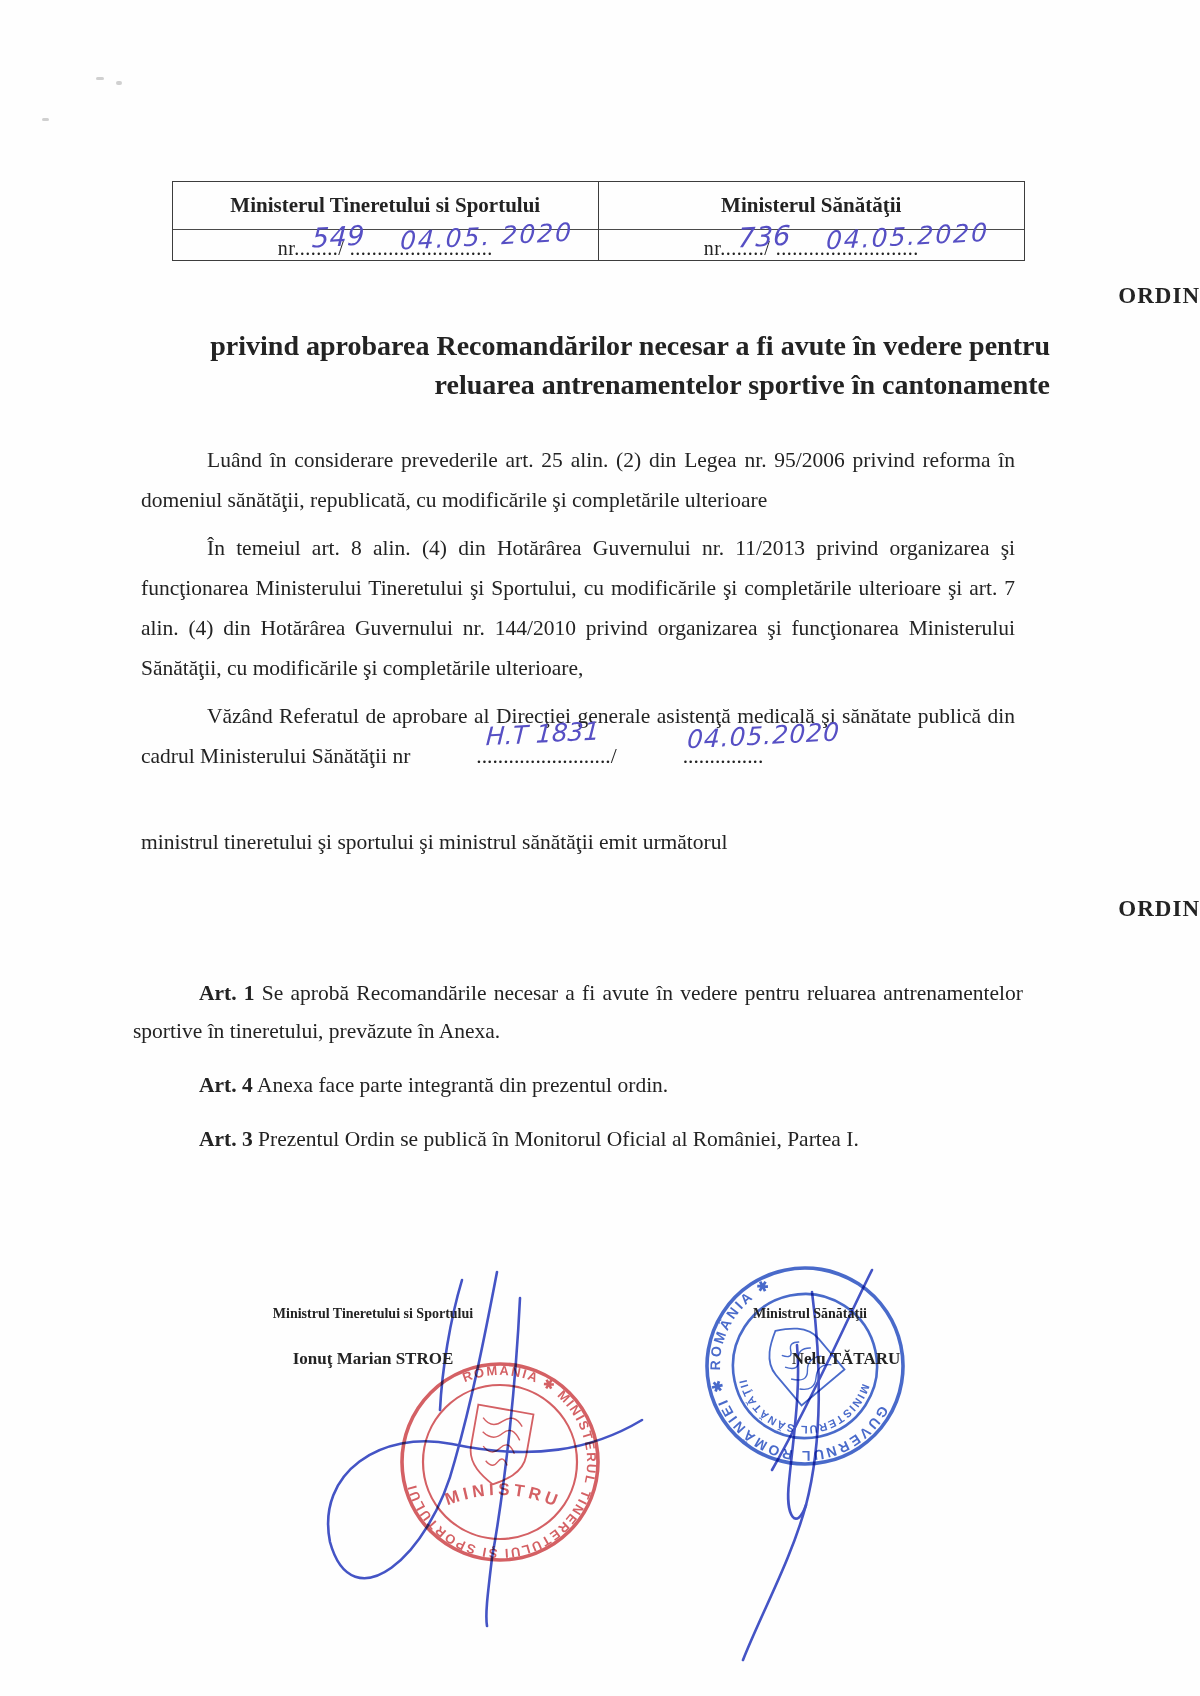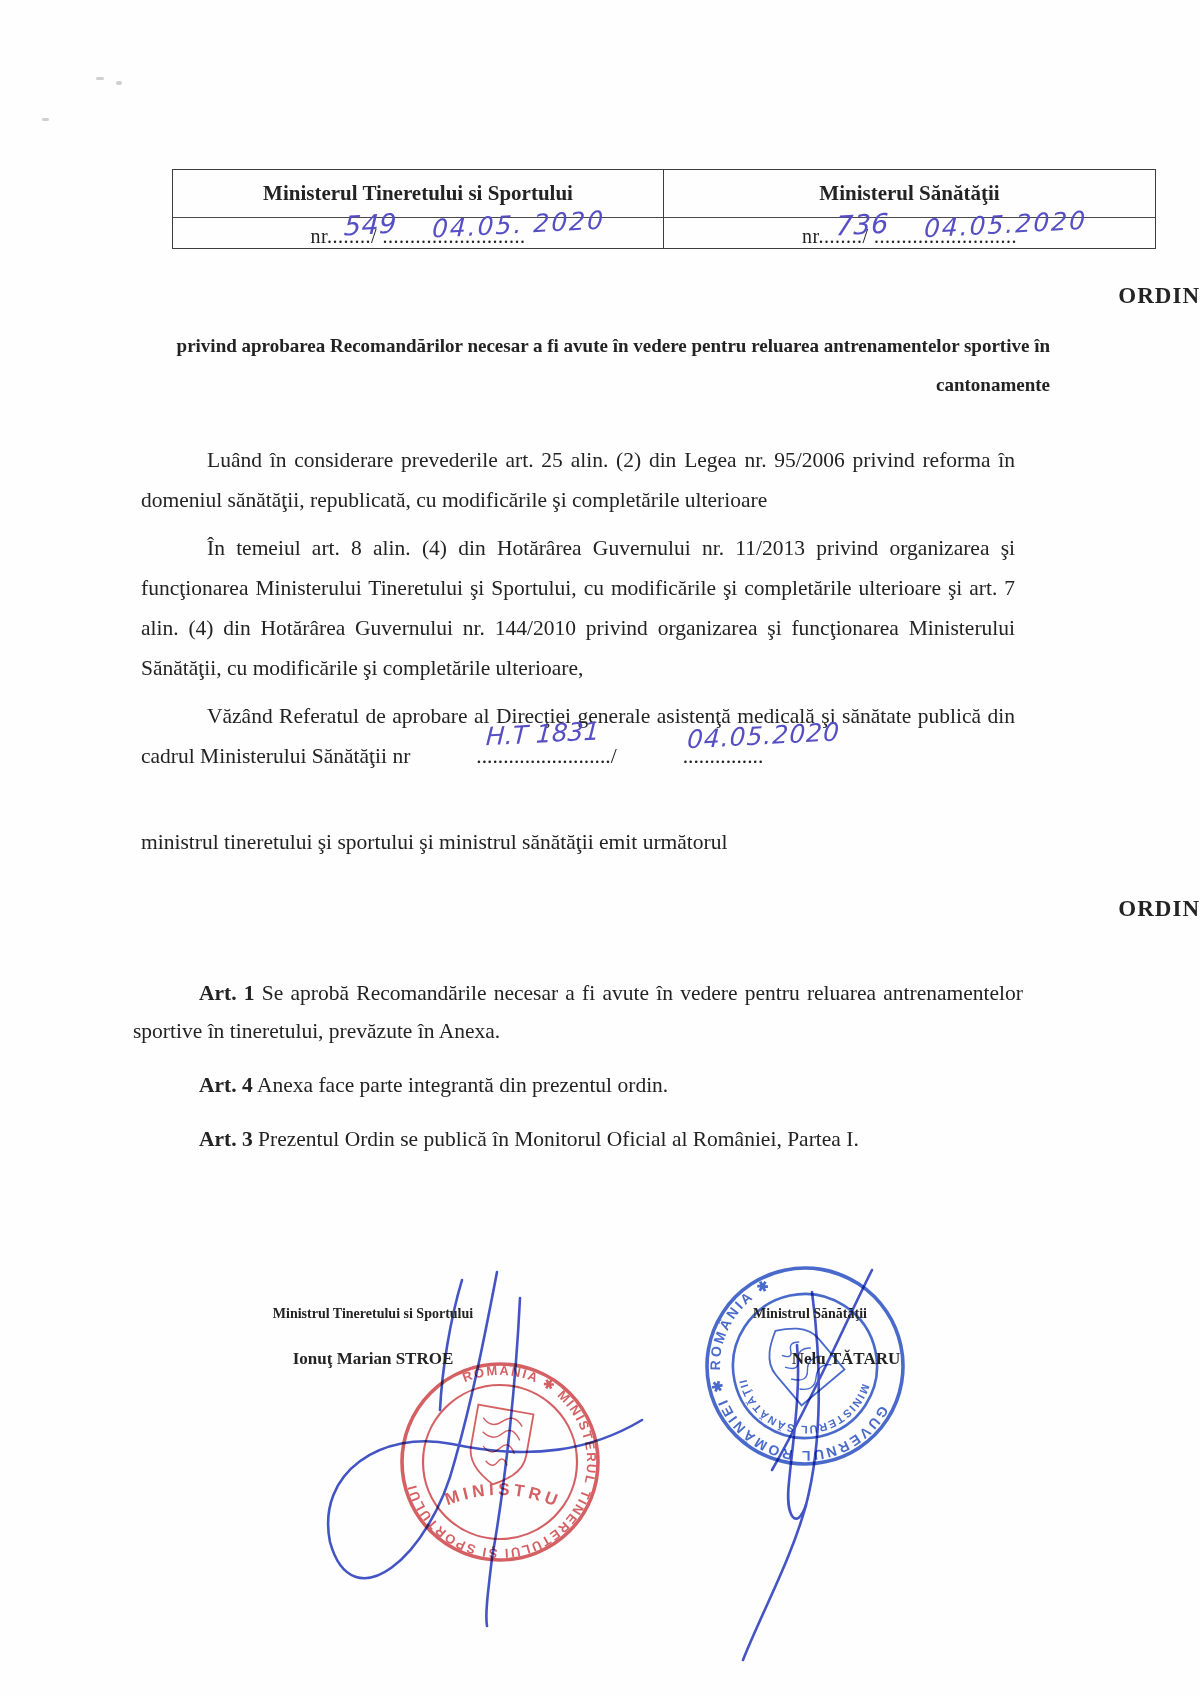--- a/index.html
+++ b/index.html
@@ -1,37 +1,37 @@
 <!DOCTYPE html>
 <html style="--text: #232323; --ink-hand: #564fc4; --stamp-red: #cf4a4e; --stamp-blue: #2f55c4; --pen-blue: #4454c6;"><head>
 <meta charset="utf-8">
 <style>
   html,body{margin:0;padding:0;background:#e8e8e8;}
   #page{position:relative;width:1200px;height:1696px;background:#fefefe;margin:0 auto;
         font-family:"Liberation Serif",serif;color:var(--text,#232323);overflow:hidden;}
   .speck{position:absolute;background:#9a9a9a;opacity:.45;border-radius:2px;}
 
   
-  #tbl{position:absolute;left:172px;top:169px;width:984px;height:80px;
+  #tbl{position:absolute;left:172px;top:181px;width:853px;height:80px;
        border:1.6px solid #3d3d3d;display:flex;box-sizing:border-box;}
   .cell{flex:1 1 50%;display:flex;flex-direction:column;box-sizing:border-box;}
   .cell.left{border-right:1.6px solid #3d3d3d;}
   .cell-head{height:47px;display:flex;align-items:center;justify-content:center;
              border-bottom:1.4px solid #4a4a4a;font-weight:bold;font-size:21px;}
   .cell-nr{flex:1;display:flex;align-items:flex-end;justify-content:center;font-size:20px;letter-spacing:.5px;}
   .nrline{position:relative;white-space:nowrap;}
   .hand{font-family:"DejaVu Sans",sans-serif;font-style:italic;color:var(--ink-hand,#564fc4);
         position:absolute;transform:rotate(-3deg) skewX(-6deg);white-space:nowrap;font-weight:500;}
   .hand-nr{left:34px;top:-16px;font-size:27px;}
   .hand-date{left:122px;top:-15px;font-size:25px;letter-spacing:2px;}
 
   
   .center{position:absolute;left:0;width:100%;text-align:right;font-family:Liberation Serif, serif;}
   #ordin1{top:283px;font-size:23px;font-weight:bold;letter-spacing:1px;}
-  #subtitle{top:326px;font-size:19px;font-weight:bold;line-height:39px;}
+  #subtitle{top:326px;font-size:28px;font-weight:bold;line-height:39px;}
   #subtitle>div{max-width:900px;margin:0 auto;}
 
   
   #bodytext{position:absolute;left:133px;top:432px;width:890px;font-size:21.5px;line-height:40px;}
   .para{margin:8px;text-indent:66px;text-align:justify;}
   .noindent{text-indent:0;margin-top:46px;}
   .dots-wrap{position:relative;display:inline-block;}
   .hand-ref{left:10px;top:-20px;font-size:25px;}
   .hand-ref2{left:4px;top:-18px;font-size:25px;letter-spacing:1px;}
 

